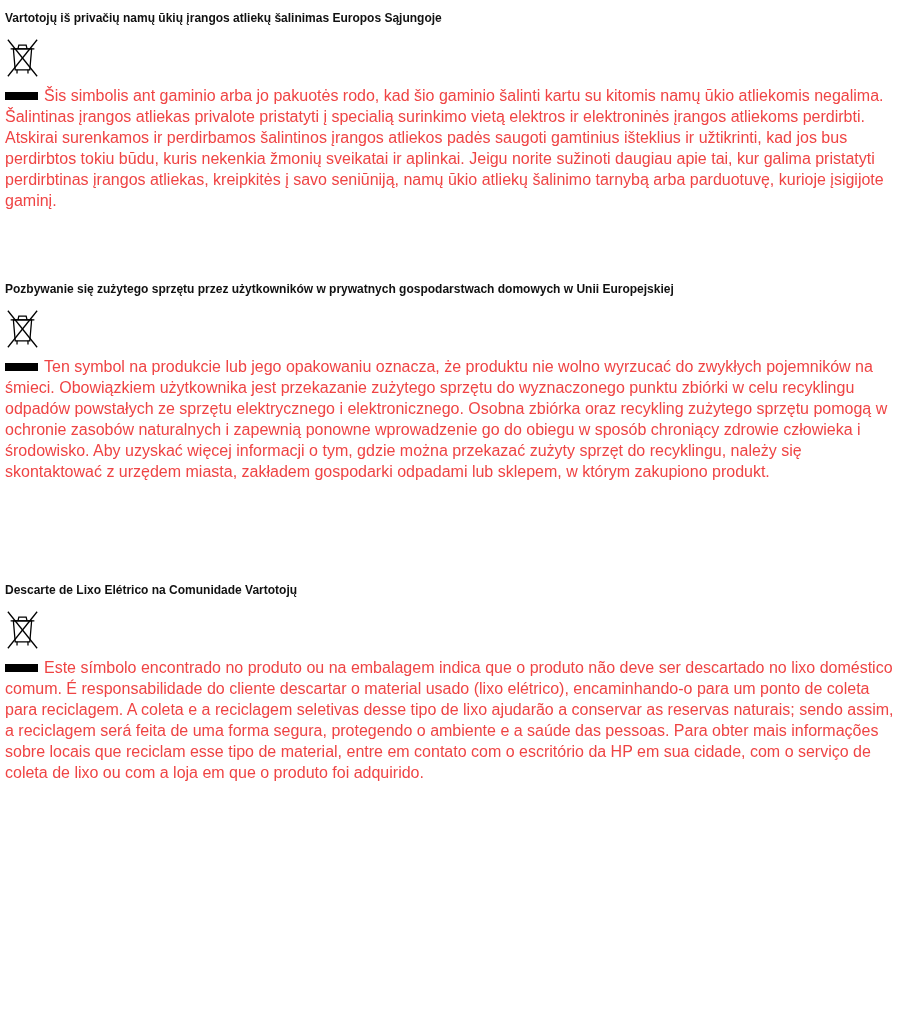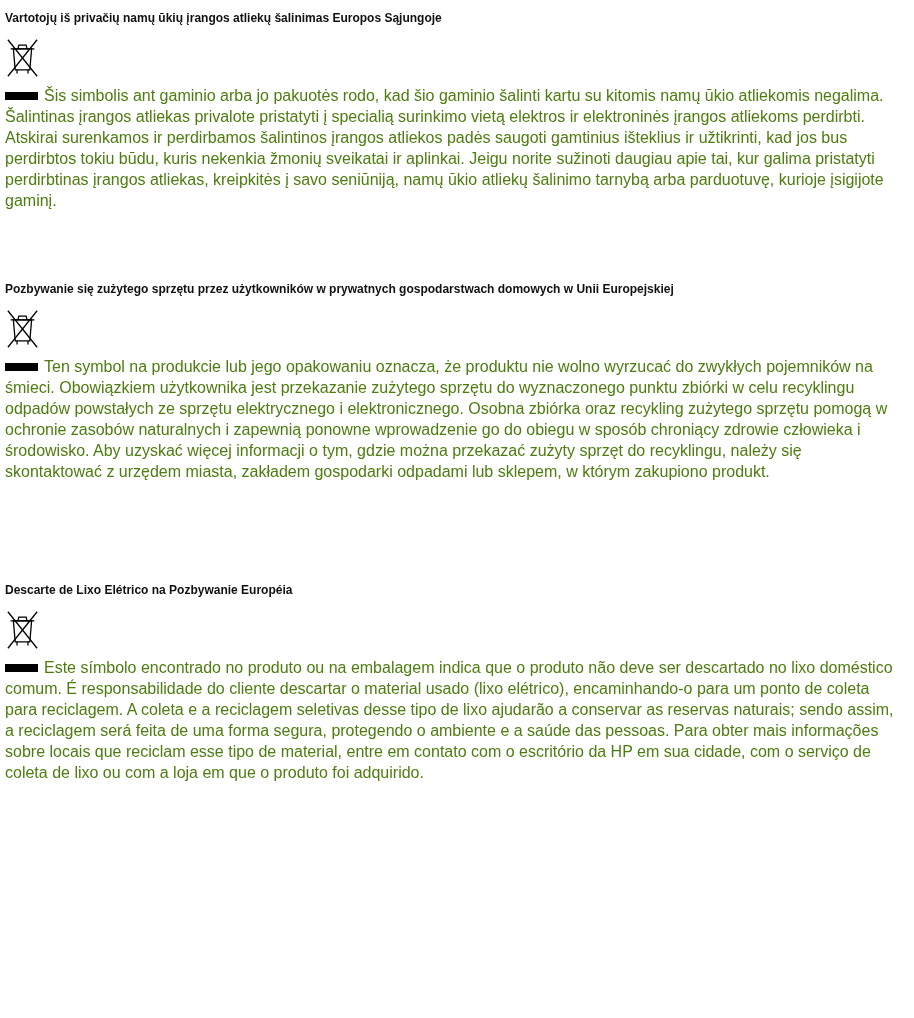--- a/index.html
+++ b/index.html
@@ -33,21 +33,21 @@
   .weee-icon {
     display: block;
     margin: 3px 0 6px 1px;
   }
   .section-body {
     font-size: 16px;
     font-weight: 400;
     line-height: 21px;
     margin: 0;
     max-width: 898px;
-    color: #4d7c0f;
+    color: #ef4444;
     text-align: left;
   }
   .weee-bar {
     display: inline-block;
     width: 33px;
     height: 8px;
     background: #000;
     margin-right: 6px;
     vertical-align: 1px;
   }
@@ -83,21 +83,21 @@
         <line x1="12" y1="36" x2="12" y2="40"></line>
         <line x1="24" y1="36" x2="24" y2="40"></line>
         <line x1="2" y1="3" x2="34" y2="43"></line>
         <line x1="34" y1="3" x2="2" y2="43"></line>
       </g>
     </svg>
     <p class="section-body"><span class="weee-bar"></span><span>Ten symbol na produkcie lub jego opakowaniu oznacza, że produktu nie wolno wyrzucać do zwykłych pojemników na śmieci. Obowiązkiem użytkownika jest przekazanie zużytego sprzętu do wyznaczonego punktu zbiórki w celu recyklingu odpadów powstałych ze sprzętu elektrycznego i elektronicznego. Osobna zbiórka oraz recykling zużytego sprzętu pomogą w ochronie zasobów naturalnych i zapewnią ponowne wprowadzenie go do obiegu w sposób chroniący zdrowie człowieka i środowisko. Aby uzyskać więcej informacji o tym, gdzie można przekazać zużyty sprzęt do recyklingu, należy się skontaktować z urzędem miasta, zakładem gospodarki odpadami lub sklepem, w którym zakupiono produkt.</span></p>
   </div>
 
   <div class="section section-s3">
-    <h2 class="section-heading">Descarte de Lixo Elétrico na Pozbywanie Européia</h2>
+    <h2 class="section-heading">Descarte de Lixo Elétrico na Comunidade Vartotojų</h2>
     <svg class="weee-icon" viewBox="0 0 36 46" width="33" height="42" aria-hidden="true">
       <g fill="none" stroke="#000" stroke-width="1.4">
         <path d="M8 13 L28 13 L26 36 L10 36 Z"></path>
         <line x1="5" y1="13" x2="31" y2="13"></line>
         <path d="M13 13 L14 9 L22 9 L23 13"></path>
         <line x1="12" y1="36" x2="12" y2="40"></line>
         <line x1="24" y1="36" x2="24" y2="40"></line>
         <line x1="2" y1="3" x2="34" y2="43"></line>
         <line x1="34" y1="3" x2="2" y2="43"></line>
       </g>

